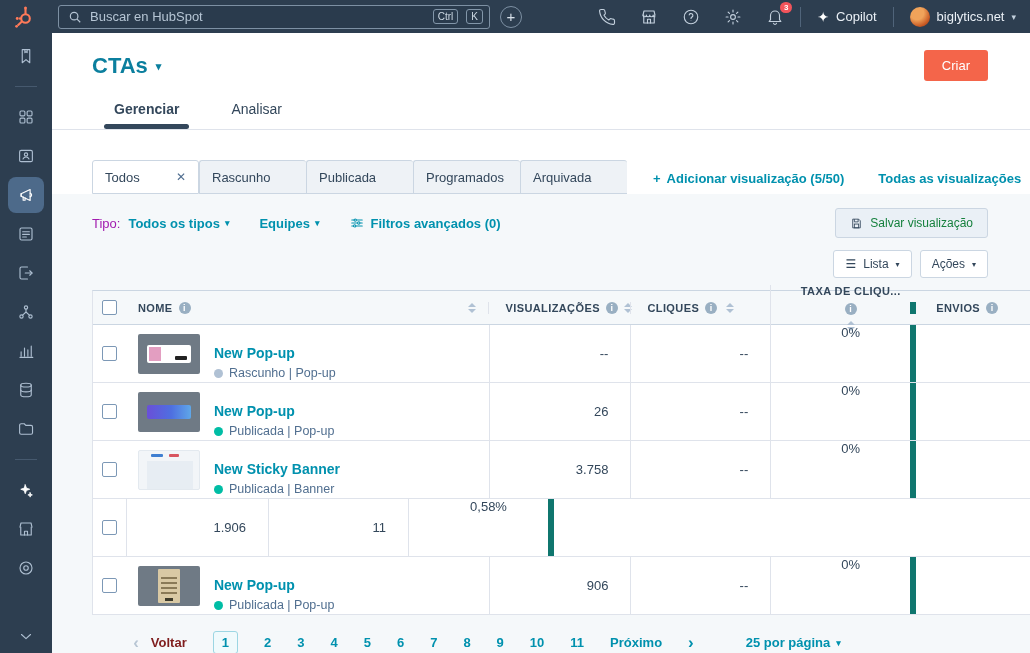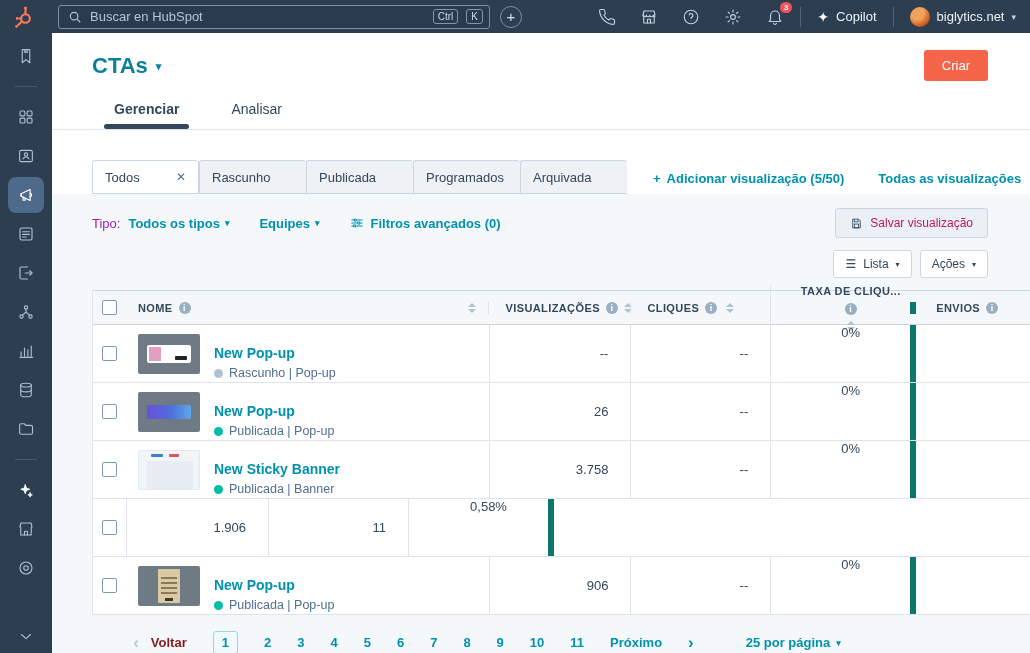--- a/index.html
+++ b/index.html
@@ -74,21 +74,21 @@
   
   .panel { background:#f5f8fa; min-height:468px; padding-top:12px; }
   .filter-row { display:flex; align-items:center; margin:0 42px 0 40px; height:34px; }
   .flabel { font-size:13px; color:#a21caf; margin-right:8px; }
   .fdrop { color:#0091ae; font-size:13px; font-weight:bold; margin-right:30px;
     display:flex; align-items:center; gap:5px; }
   .fdrop .caret { font-size:9px; }
   .adv { color:#0091ae; font-size:13px; font-weight:bold; display:flex; align-items:center; gap:7px; }
   .adv svg { width:14px; height:14px; stroke:#0091ae; stroke-width:1.8; fill:none; stroke-linecap:round; }
   .save-btn { margin-left:auto; background:#eaf0f6; border:1px solid #cbd6e2; border-radius:3px;
-    color:#be185d; font-size:12px; padding:7px 14px; display:flex; align-items:center; gap:7px; }
+    color:#15803d; font-size:12px; padding:7px 14px; display:flex; align-items:center; gap:7px; }
   .save-btn svg { width:13px; height:13px; stroke:#33475b; fill:none; stroke-width:1.6; }
 
   .toolbar-row { display:flex; align-items:center; margin:10px 42px 12px 40px; }
   .search-box { width:202px; height:30px; background:#fff; border:1px solid #cbd6e2;
     border-radius:3px; display:flex; align-items:center; padding:0 10px; }
   .search-box input { border:none; outline:none; flex:1; font-size:13px; color:#33475b;
     font-family:"Liberation Sans",sans-serif; background:transparent; }
   .search-box input::placeholder { color:#516f90; }
   .search-box svg { width:15px; height:15px; stroke:#0b7f9e; fill:none; stroke-width:2; }
   .tb-right { margin-left:auto; display:flex; gap:8px; }

